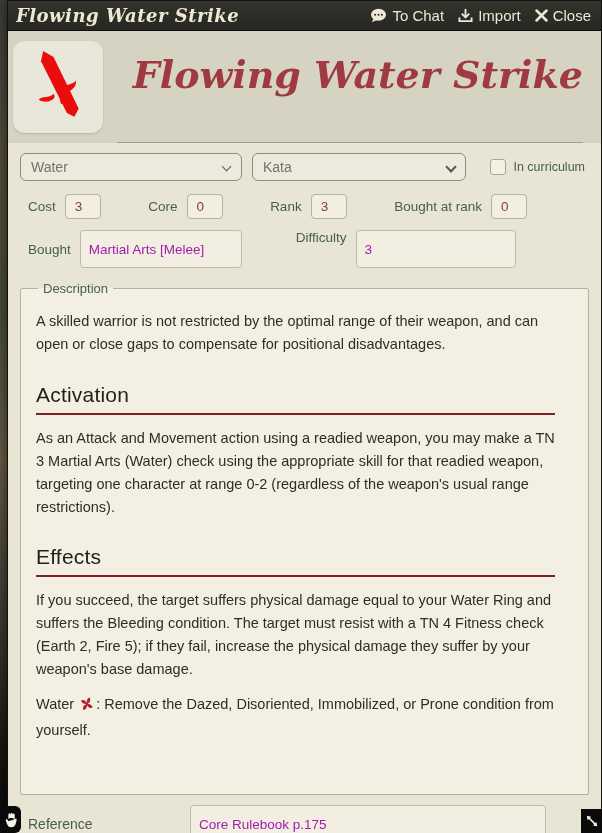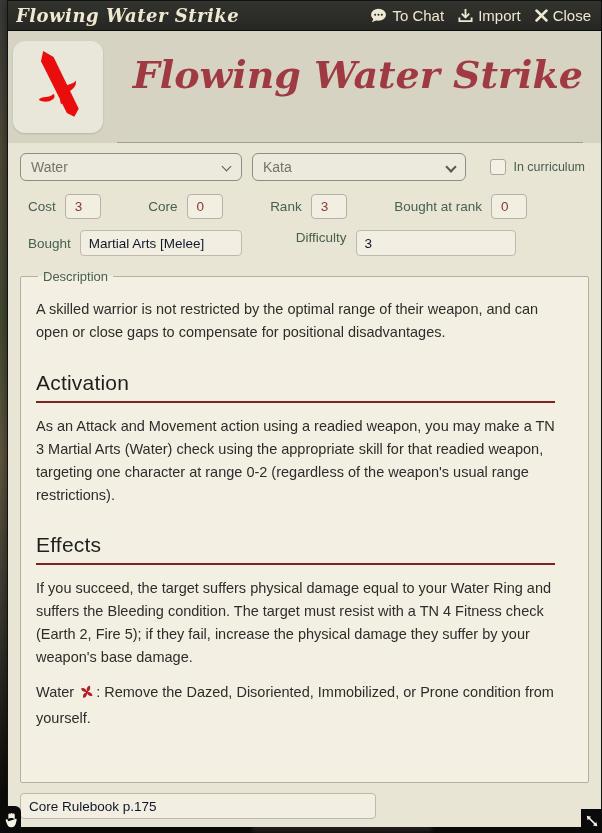--- a/index.html
+++ b/index.html
@@ -126,21 +126,21 @@
   .num-input {
     width: 36px; height: 25px;
     background: #f2efe2; border: 1px solid #b5b2a4; border-radius: 4px;
     color: #8a3a33; font-size: 13.5px; padding: 0 0 0 9px;
     font-family: "Liberation Sans", sans-serif;
   }
   .form-row3 { display: flex; align-items: center; padding-left: 8px; margin-bottom: 13px; }
   .text-input {
     height: 26px;
     background: #f2efe2; border: 1px solid #bdbaab; border-radius: 4px;
-    color: #0f172a; font-size: 13.5px; padding: 12px 8px;
+    color: #a21caf; font-size: 13.5px; padding: 18px 8px;
     font-family: "Liberation Sans", sans-serif;
   }
   .skills-input { width: 162px; margin-left: 9px; }
   .difficulty-group { margin-left: 54px; display: flex; align-items: flex-start; }
   .difficulty-input { width: 160px; margin-left: 9px; }
 
   
   fieldset.desc {
     border: 1px solid #b3b0a2; border-radius: 2px;
     background: #f3efe2;
@@ -305,20 +305,21 @@
                 <path d="M16 16 C14 10 16 5 21 3 C24 7 22 13 18 15 Z"></path>
                 <path d="M16 16 C22 15 26 18 27 23 C22 26 17 22 16 18 Z"></path>
                 <path d="M16 16 C17 22 14 27 9 28 C6 23 10 18 14 17 Z"></path>
                 <path d="M16 16 C10 17 5 14 4 9 C9 6 14 10 15 14 Z"></path>
                 <circle cx="16" cy="16" r="2.4"></circle>
               </g>
             </svg></span><span>: Remove the Dazed, Disoriented, Immobilized, or Prone condition from yourself.</span></p>
     </fieldset>
 
     <div class="reference-row">
+      <span class="lbl">Reference</span>
       <input class="text-input reference-input" value="Core Rulebook p.175" style="">
     </div>
 
   </div>
 </div>
 
 <div class="grab-handle">
   <svg width="14" height="16" viewBox="0 0 20 24" fill="#f5f2e6">
     <path d="M6 10 V4 a1.6 1.6 0 0 1 3.2 0 V9 M9.2 9 V3 a1.6 1.6 0 0 1 3.2 0 V9 M12.4 9 V4 a1.6 1.6 0 0 1 3.2 0 V11 M15.6 11 a1.6 1.6 0 0 1 3 .8 L17 18 c-1 3-3 5-6.5 5 C7 23 5 21 4 18 L2.2 13 a1.5 1.5 0 0 1 2.8-1.2 L6 14 Z"></path>
   </svg>

